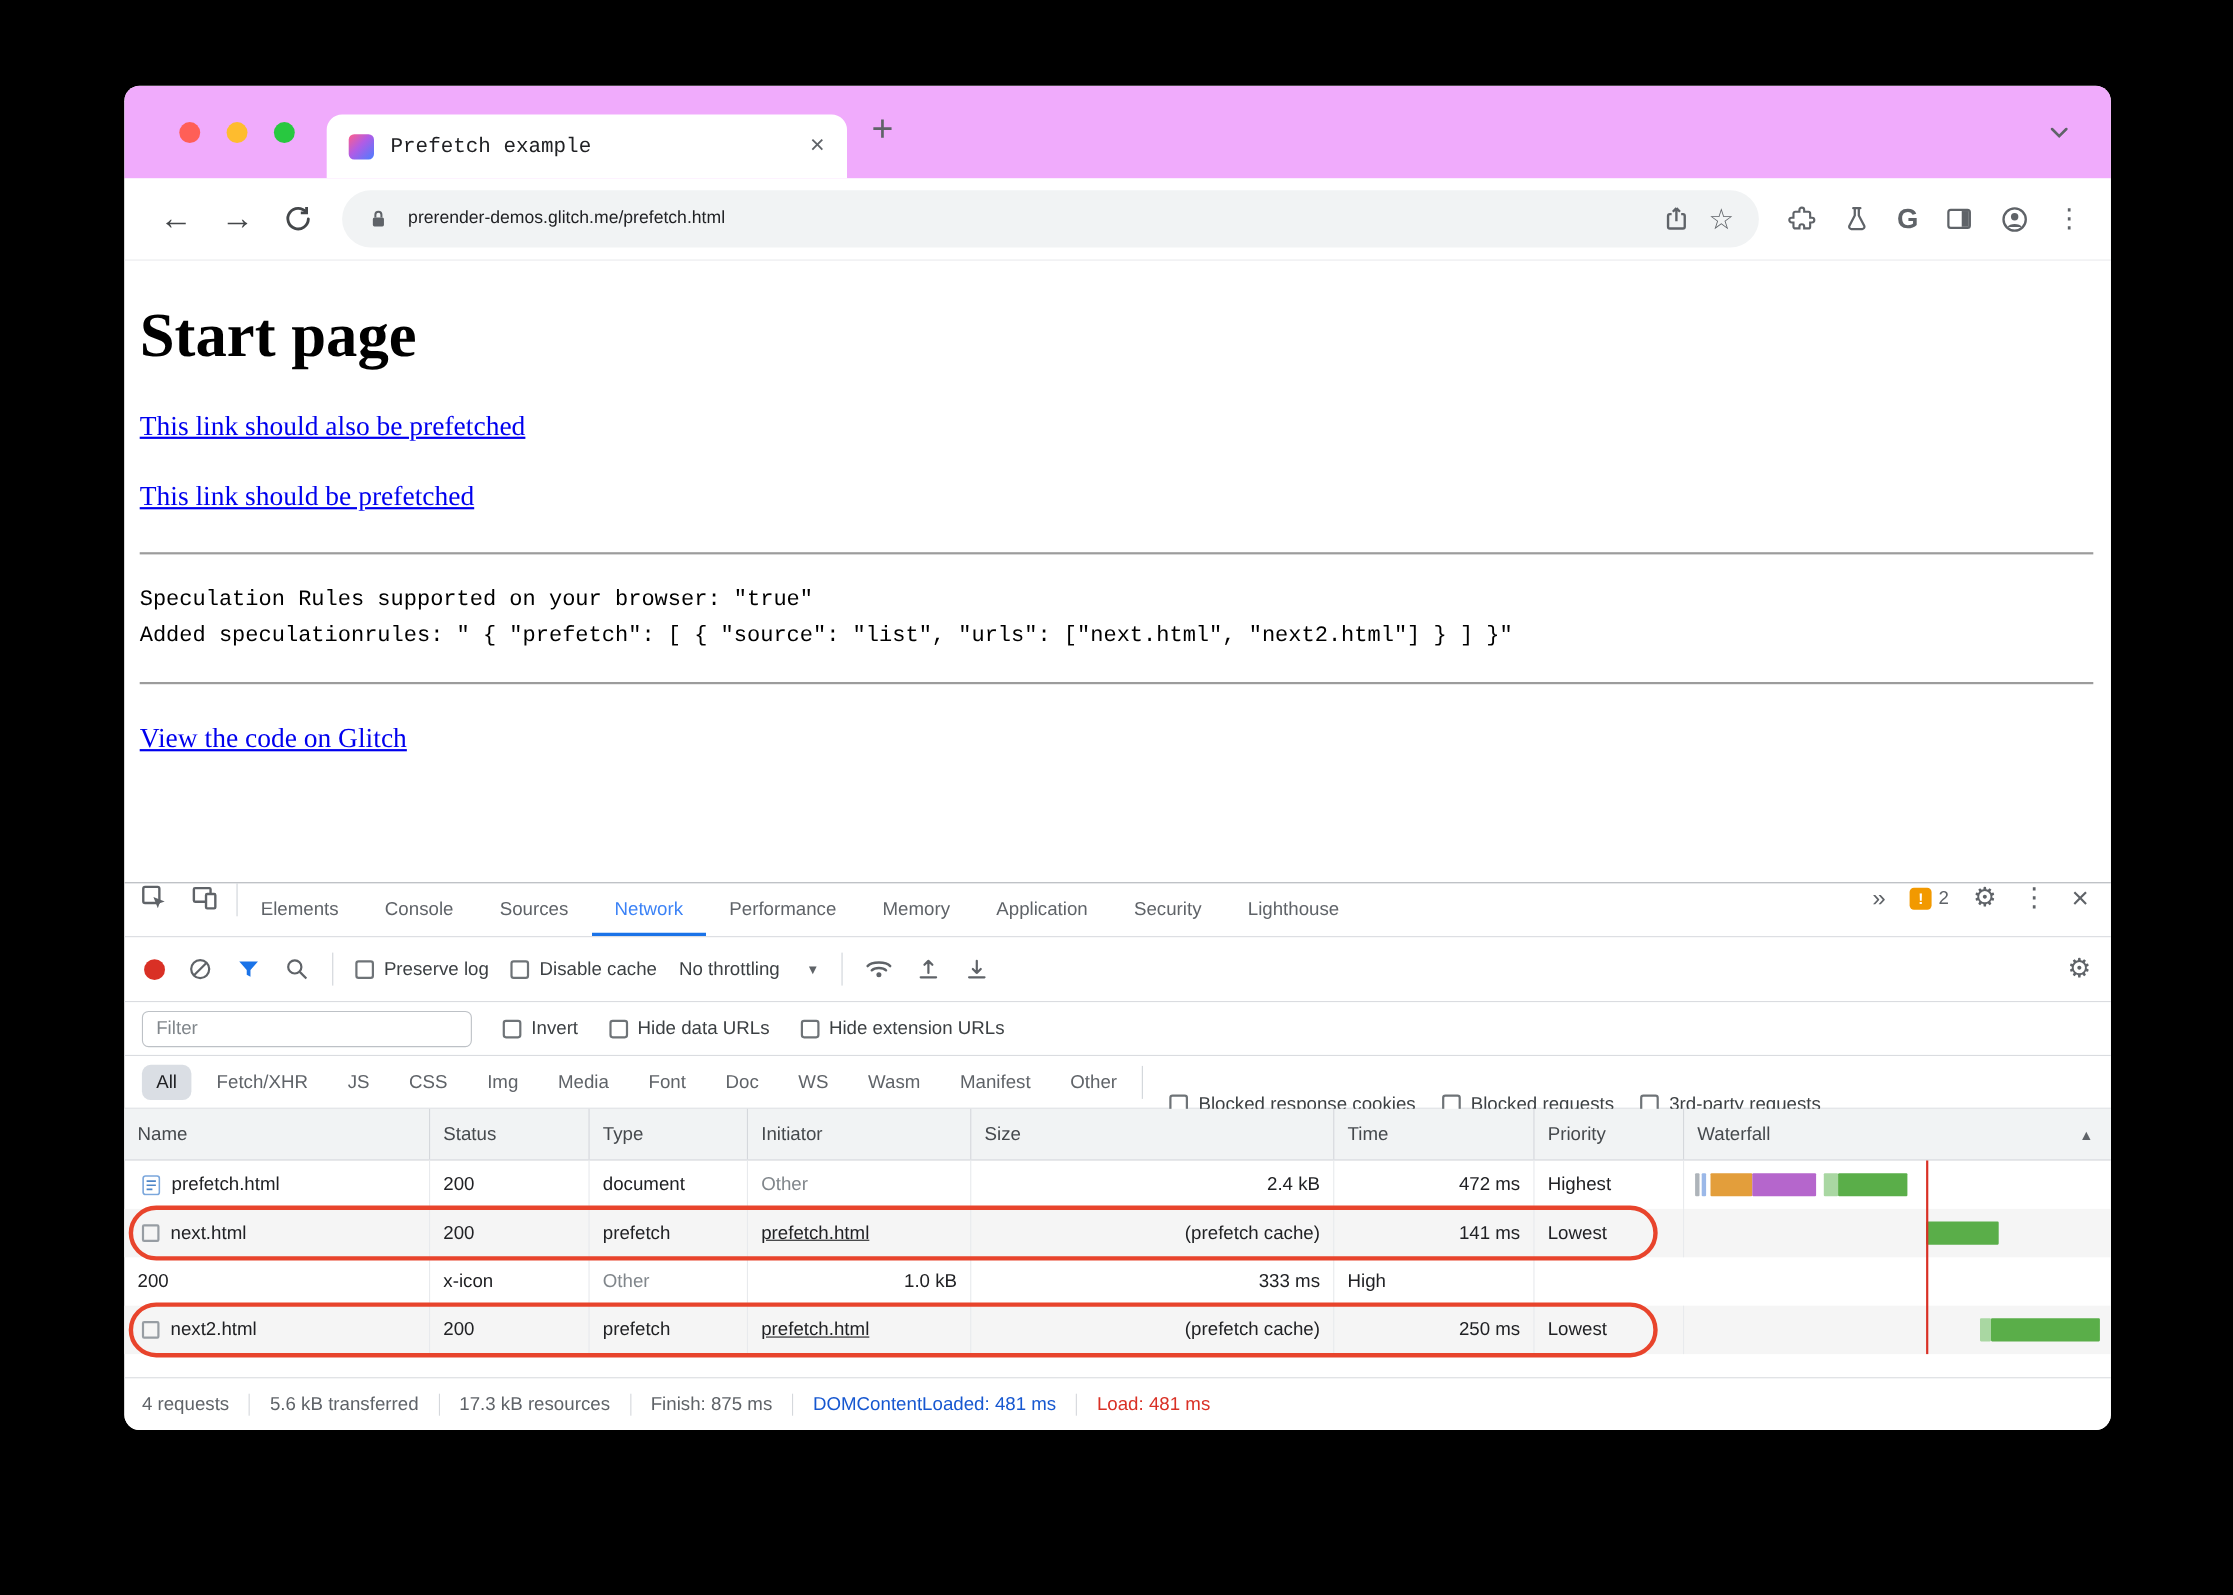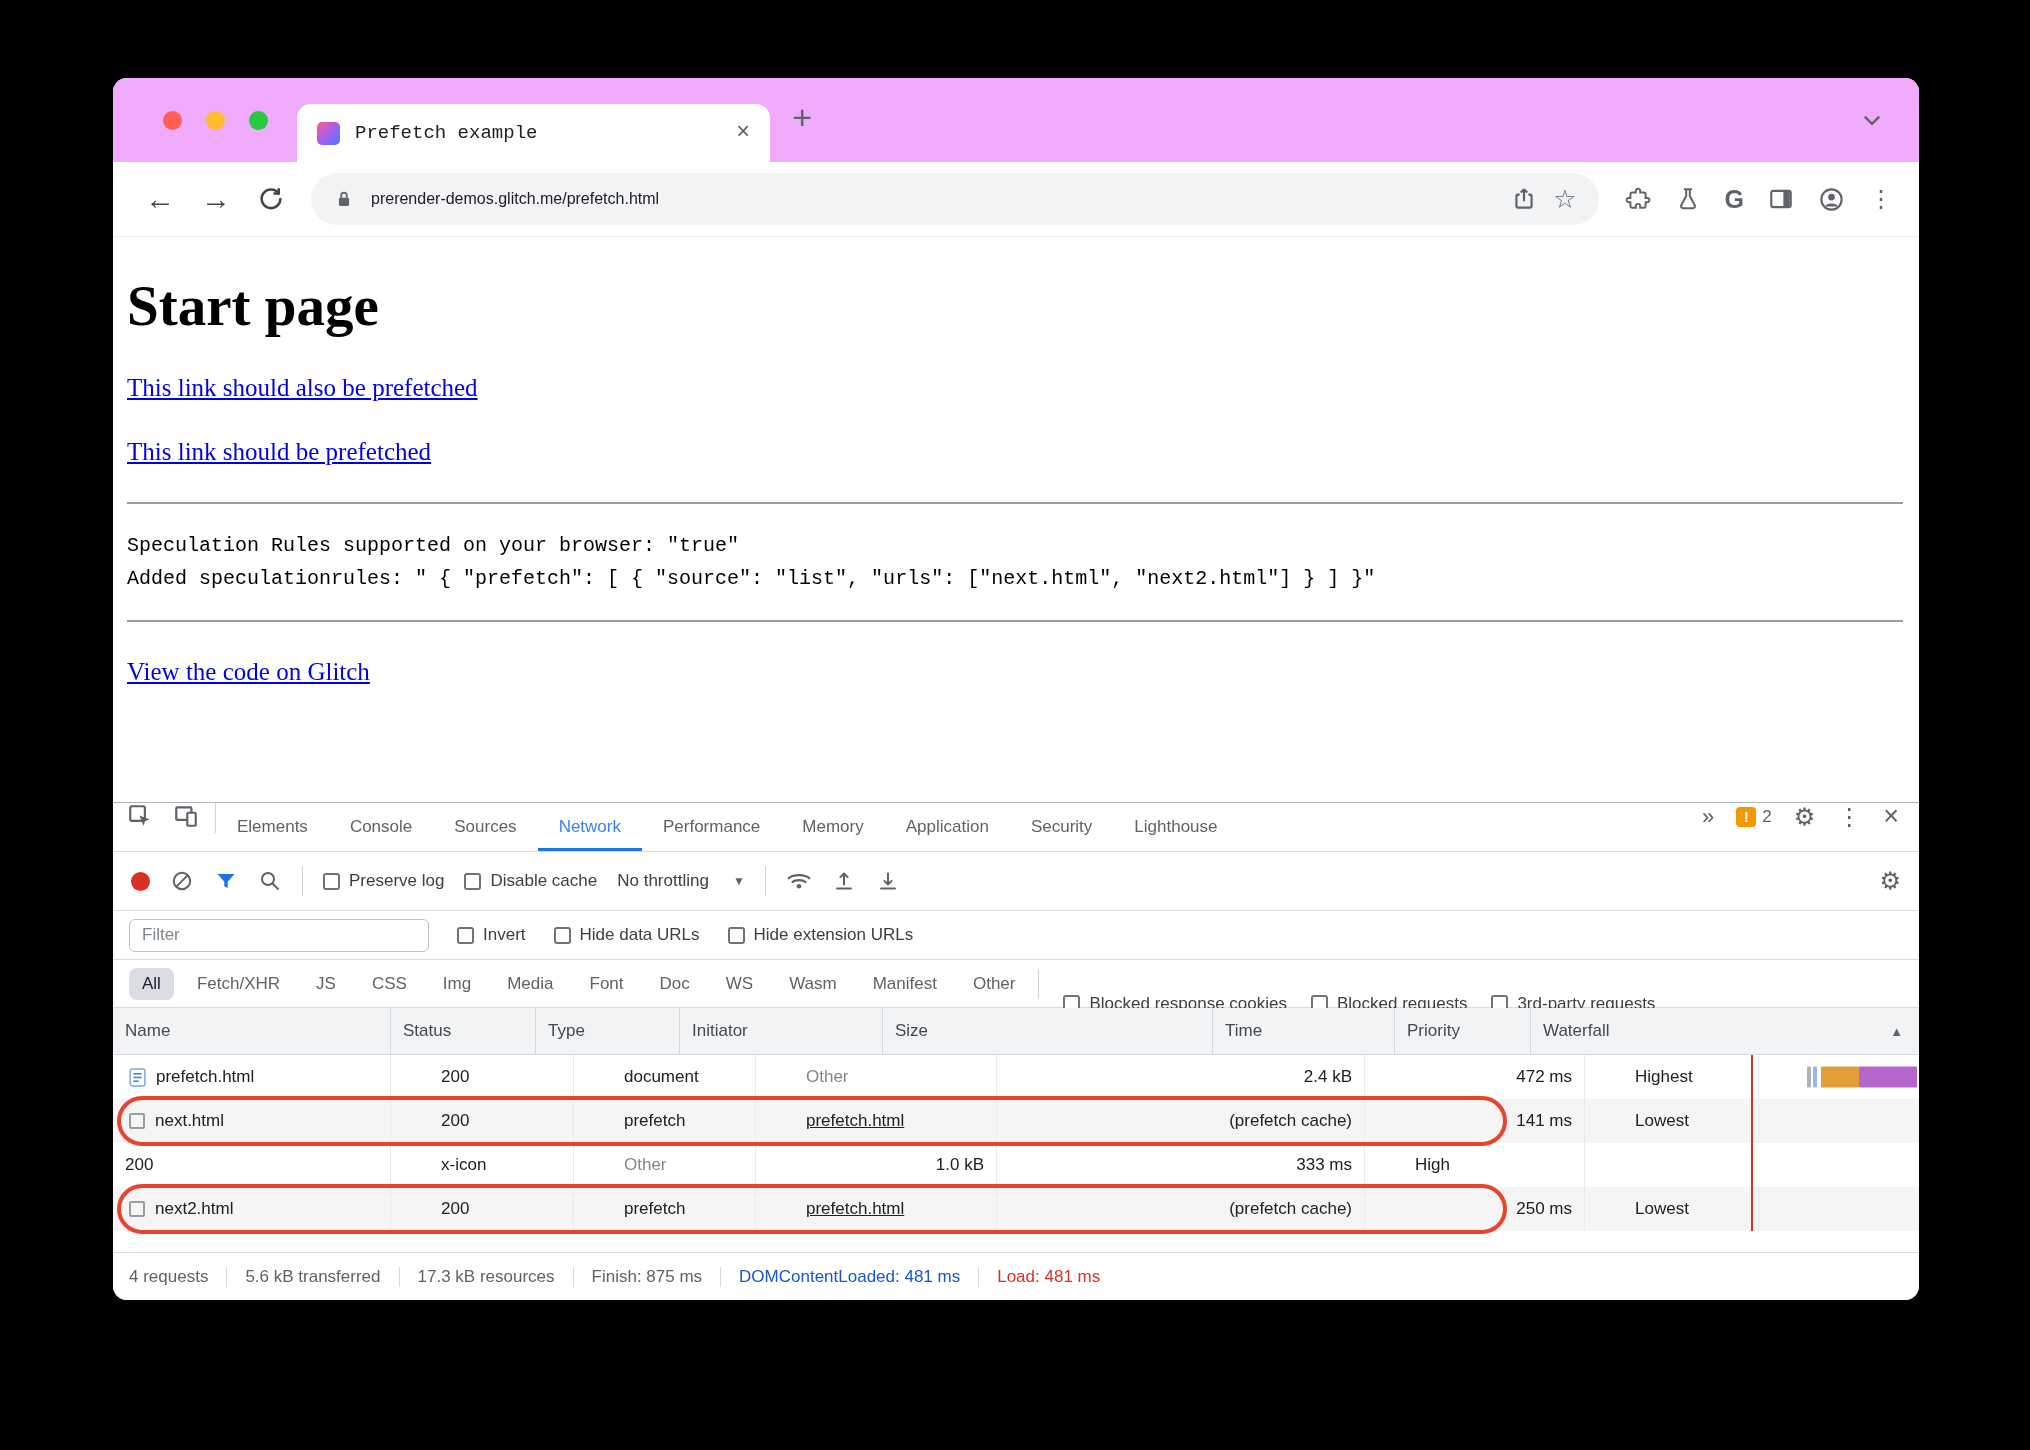--- a/index.html
+++ b/index.html
@@ -79,21 +79,21 @@
   .dt-chips .chk{margin-left:14px;margin-top:40px;}
 
   .dt-table{position:relative;}
   .dt-grid{display:grid;grid-template-columns:278px 145px 144px 203px 330px 182px 136px 1fr;}
   .dt-header{height:46px;background:#f1f3f4;border-bottom:1px solid #d5d8dc;align-items:center;color:#45494d;}
   .hcell{padding:0 12px;border-right:1px solid #d5d8dc;height:100%;display:flex;align-items:center;overflow:hidden;}
   .hcell.last{border-right:none;}
   .sort-ind{margin-left:auto;font-size:13px;color:#5f6368;padding-right:4px;}
 
   .dt-rows{position:relative;}
-  .nrow{height:44px;align-items:stretch;gap:38px;}
+  .nrow{height:44px;align-items:stretch;}
   .nrow.even{background:#f5f5f5;}
   .cell{padding:0 12px;border-right:1px solid #e8eaed;display:flex;align-items:center;overflow:hidden;
         white-space:nowrap;color:#202124;}
   .cell.name{gap:10px;padding-left:16px;}
   .cell.right{justify-content:flex-end;}
   .cell.wf{border-right:none;position:relative;padding:0;overflow:hidden;}
   .muted{color:#80868b;}
   .init-link{color:#202124;text-decoration:underline;}
   .sq-icon{width:16px;height:16px;border:2px solid #979da3;border-radius:2px;box-sizing:border-box;
            background:transparent;flex-shrink:0;}

